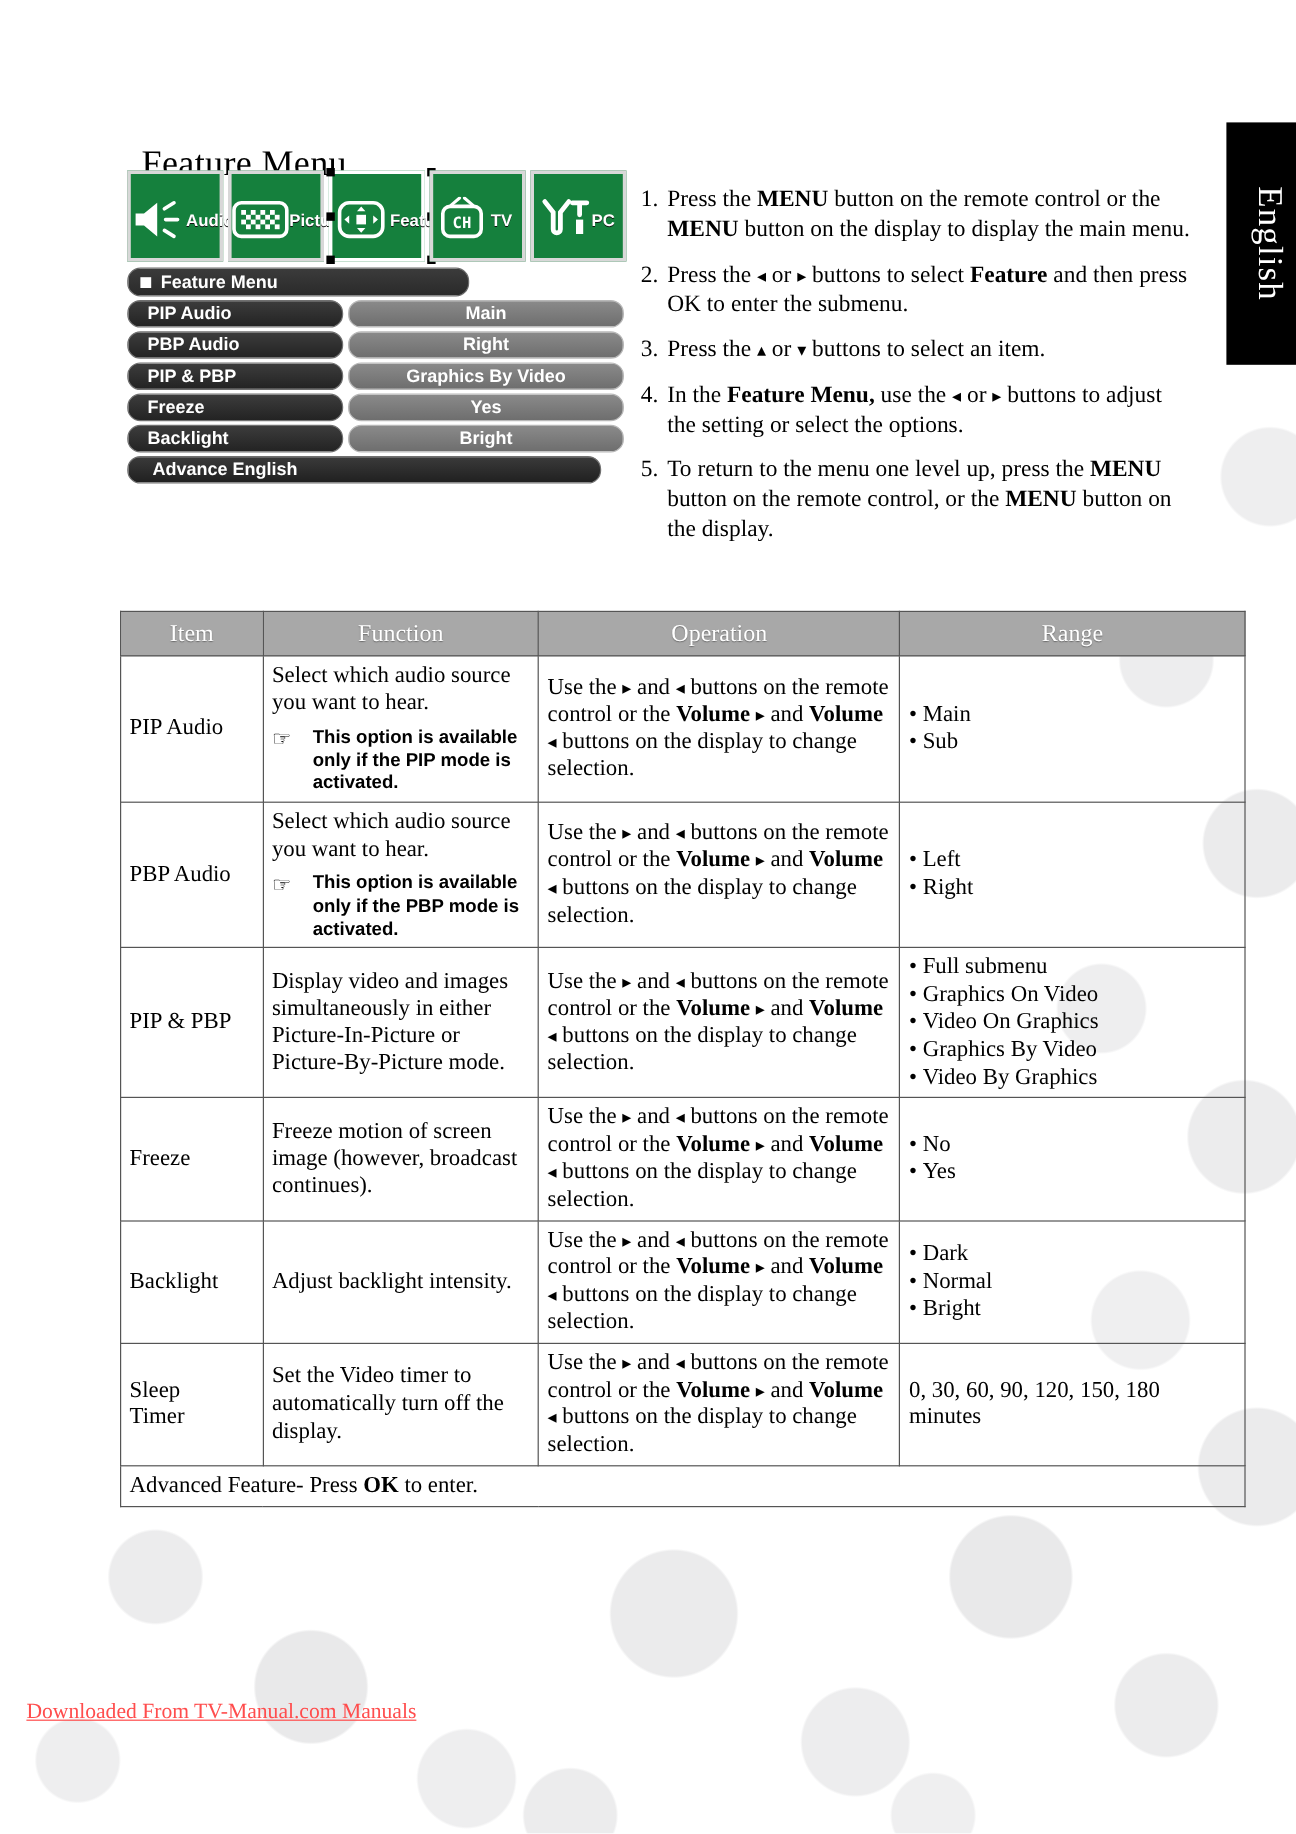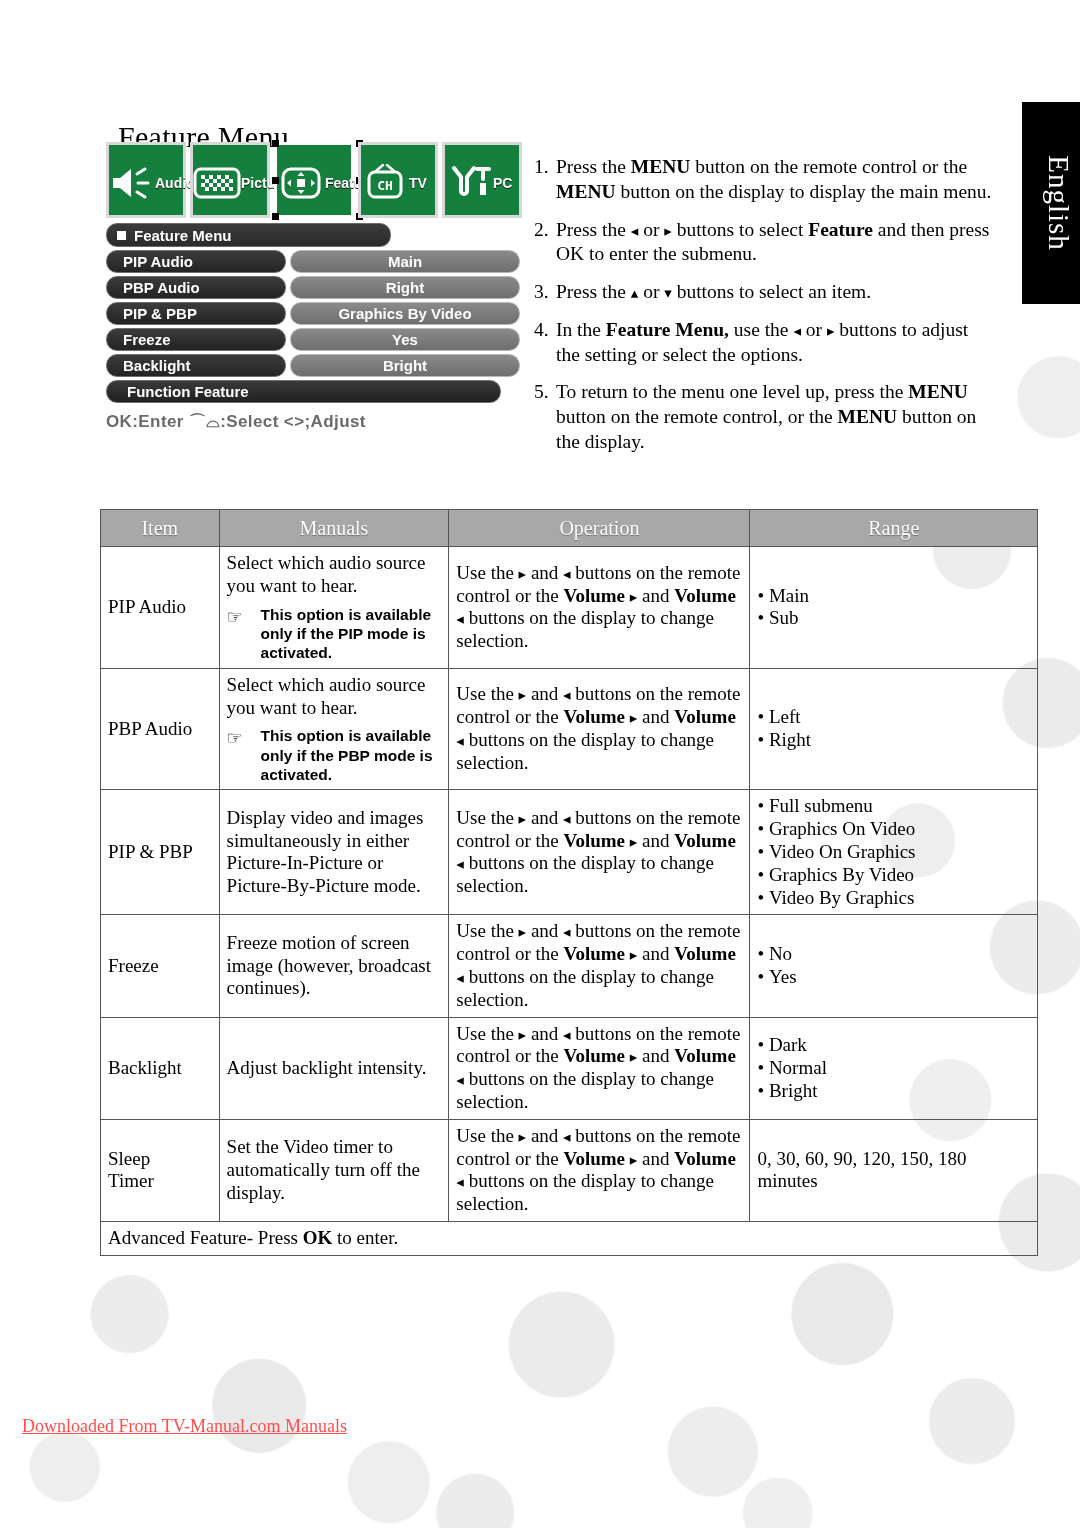--- a/index.html
+++ b/index.html
@@ -281,23 +281,22 @@
     </div>
     <div class="osd-row">
       <div class="osd-lbl">Freeze</div>
       <div class="osd-val">Yes</div>
     </div>
     <div class="osd-row">
       <div class="osd-lbl">Backlight</div>
       <div class="osd-val">Bright</div>
     </div>
 
-    <div class="osd-wide">Function Feature</div>
-
-    <div class="osd-hint">OK:Enter  ⌒⌓:Select  &lt;&gt;;Adjust</div>
+    <div class="osd-wide">Advance English</div>
+
   </div>
 
   <div class="steps">
     <div class="step">
       <div class="num">1.</div>
       <div class="txt">Press the <span class="b">MENU</span> button on the remote control or the <span class="b">MENU</span> button on the display to display the main menu.</div>
     </div>
     <div class="step">
       <div class="num">2.</div>
       <div class="txt">Press the <span class="ar">◂</span> or <span class="ar">▸</span> buttons to select <span class="b">Feature</span> and then press OK to enter the submenu.</div>
@@ -313,21 +312,21 @@
     <div class="step">
       <div class="num">5.</div>
       <div class="txt">To return to the menu one level up, press the <span class="b">MENU</span> button on the remote control, or the <span class="b">MENU</span> button on the display.</div>
     </div>
   </div>
 
   <table class="spec">
     <thead>
       <tr>
         <th>Item</th>
-        <th>Manuals</th>
+        <th>Function</th>
         <th>Operation</th>
         <th>Range</th>
       </tr>
     </thead>
     <tbody>
 
       <tr>
         <td class="c-item">PIP Audio</td>
         <td class="c-func">
           <span>Select which audio source you want to hear.</span>

